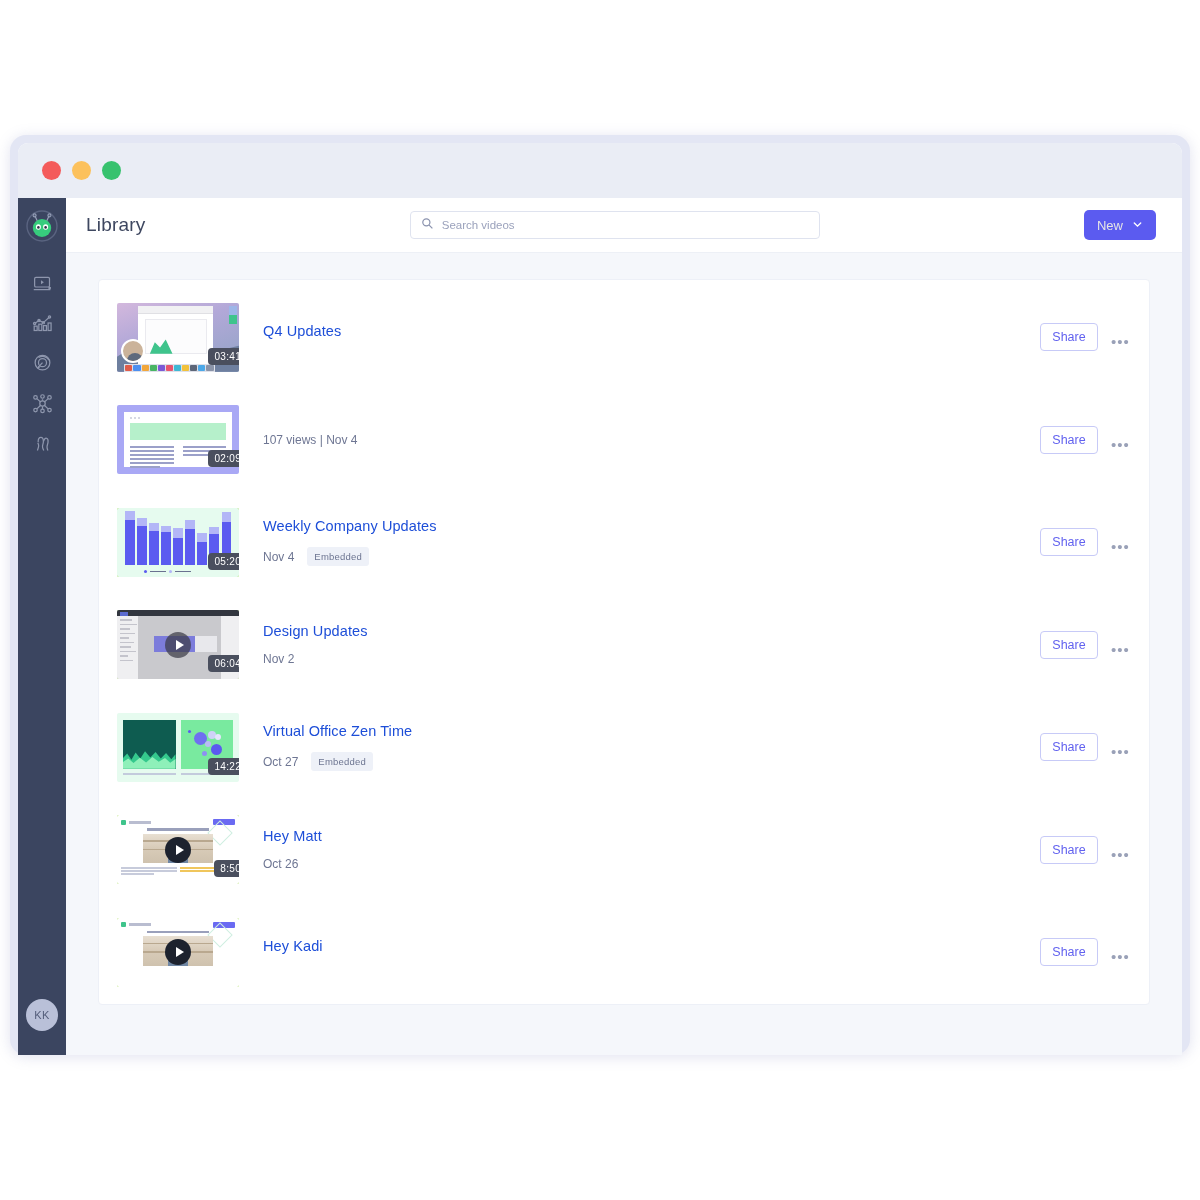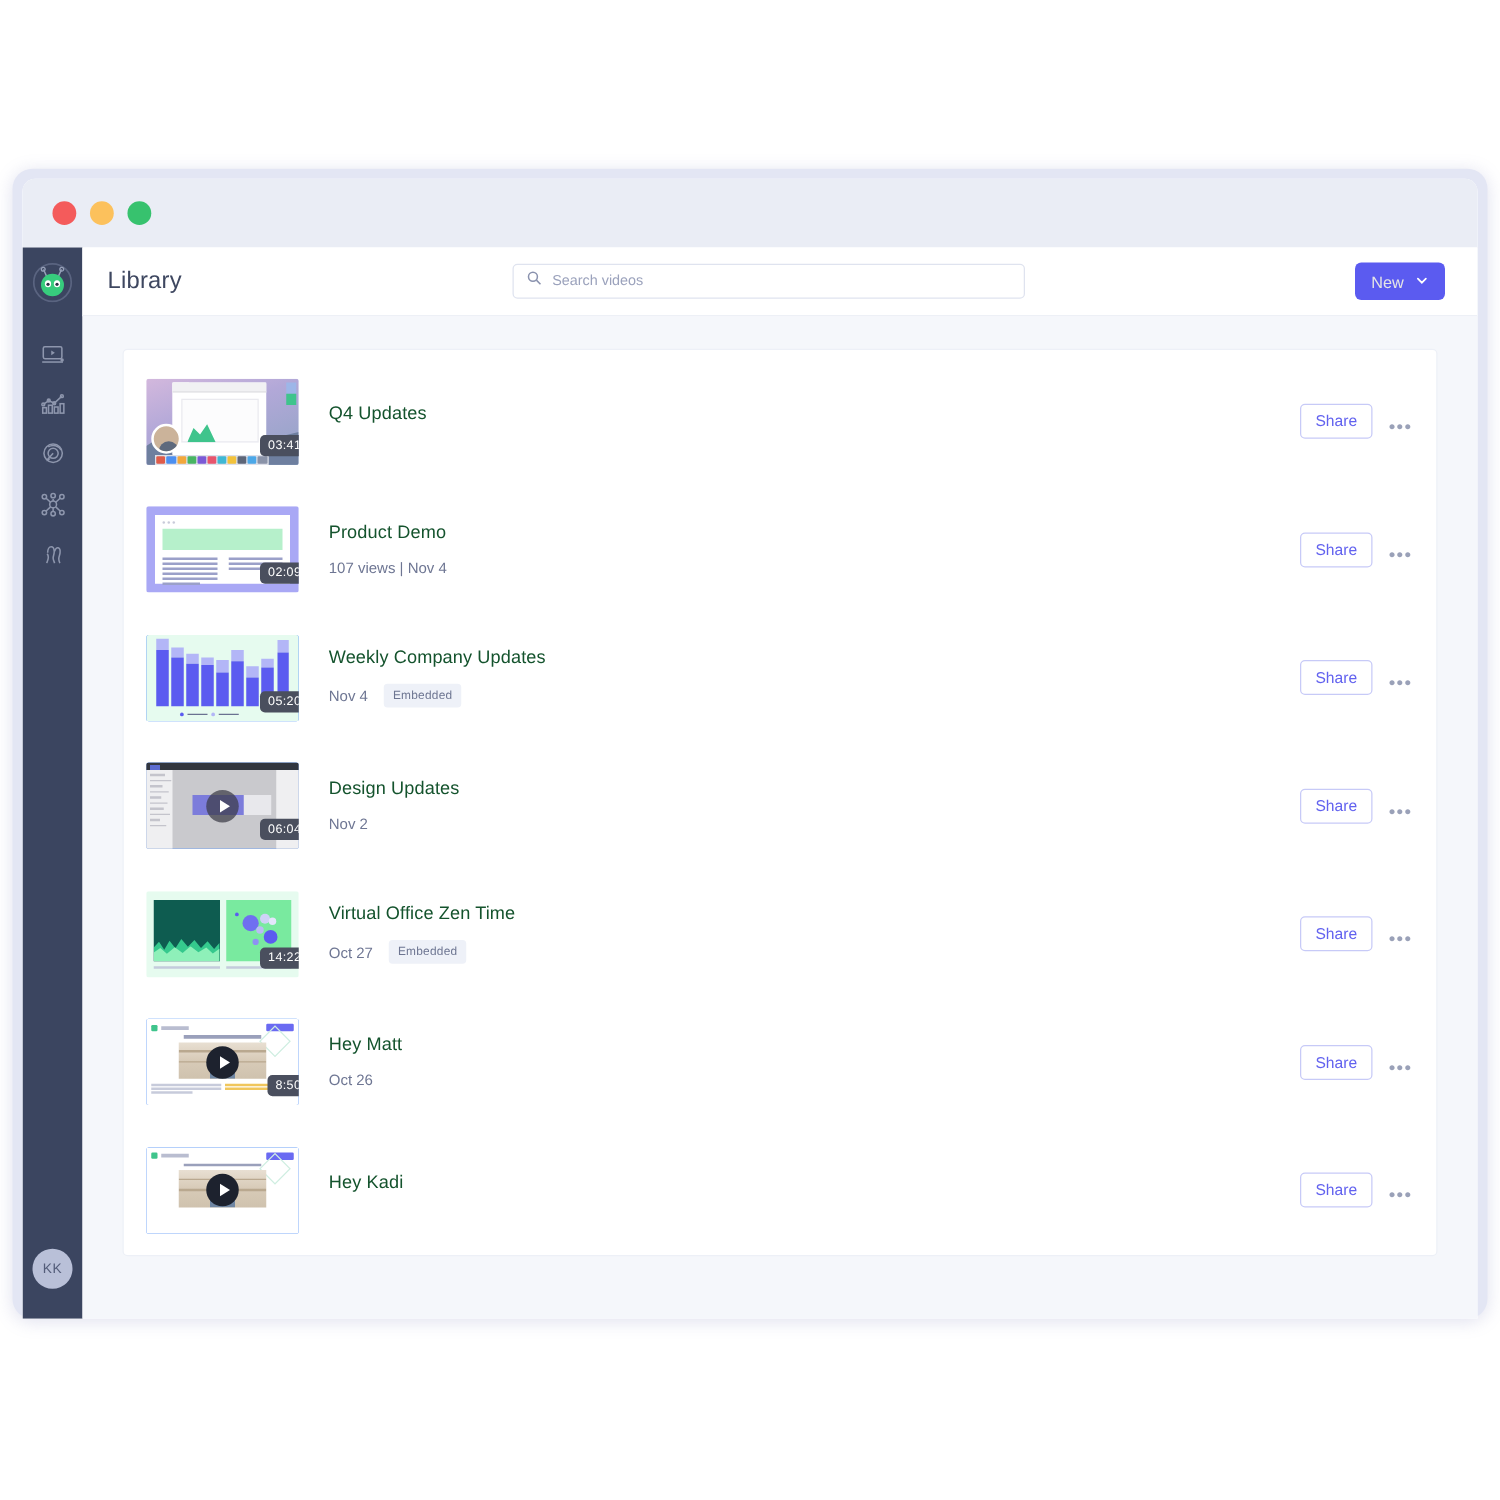--- a/index.html
+++ b/index.html
@@ -180,21 +180,21 @@
     align-items: center;
     height: 102.5px;
     padding: 0 22px 0 18px;
   }
   .thumb {
     width: 122px; height: 69px;
     flex: 0 0 122px;
     position: relative;
     border-radius: 2px;
     overflow: hidden;
-    background: #3b82f6;
+    background: #84cc16;
   }
   .duration {
     position: absolute;
     right: -8px; bottom: 7px;
     background: #4a4f5e;
     color: #fff;
     font-size: 10px;
     border-radius: 4px;
     padding: 3px 6px;
     letter-spacing: .3px;
@@ -217,21 +217,21 @@
     margin-left: 3px;
   }
 
   .row-info {
     flex: 1 1 auto;
     padding-left: 24px;
     min-width: 0;
   }
   .row-title {
     font-size: 14.5px;
-    color: #14532d;
+    color: #1d4ed8;
     margin-bottom: 13px;
     letter-spacing: .1px;
   }
   .row-meta {
     font-size: 12px;
     color: #6e7693;
     display: flex;
     align-items: center;
     gap: 13px;
   }
@@ -530,21 +530,20 @@
                             <i></i>
                             <i></i>
                             <i style="width:60%"></i>
                           </div>
                     </div>
                   </div>
                 </div>
                 <span class="duration">02:09</span>
               </div>
               <div class="row-info">
-                <div class="row-title">Product Demo</div>
                 <div class="row-meta">
                   <span>107 views | Nov 4</span>
                 </div>
               </div>
               <div class="row-actions">
                 <button class="share-btn">Share</button>
                 <div class="more-btn">•••</div>
               </div>
             </div>
 

